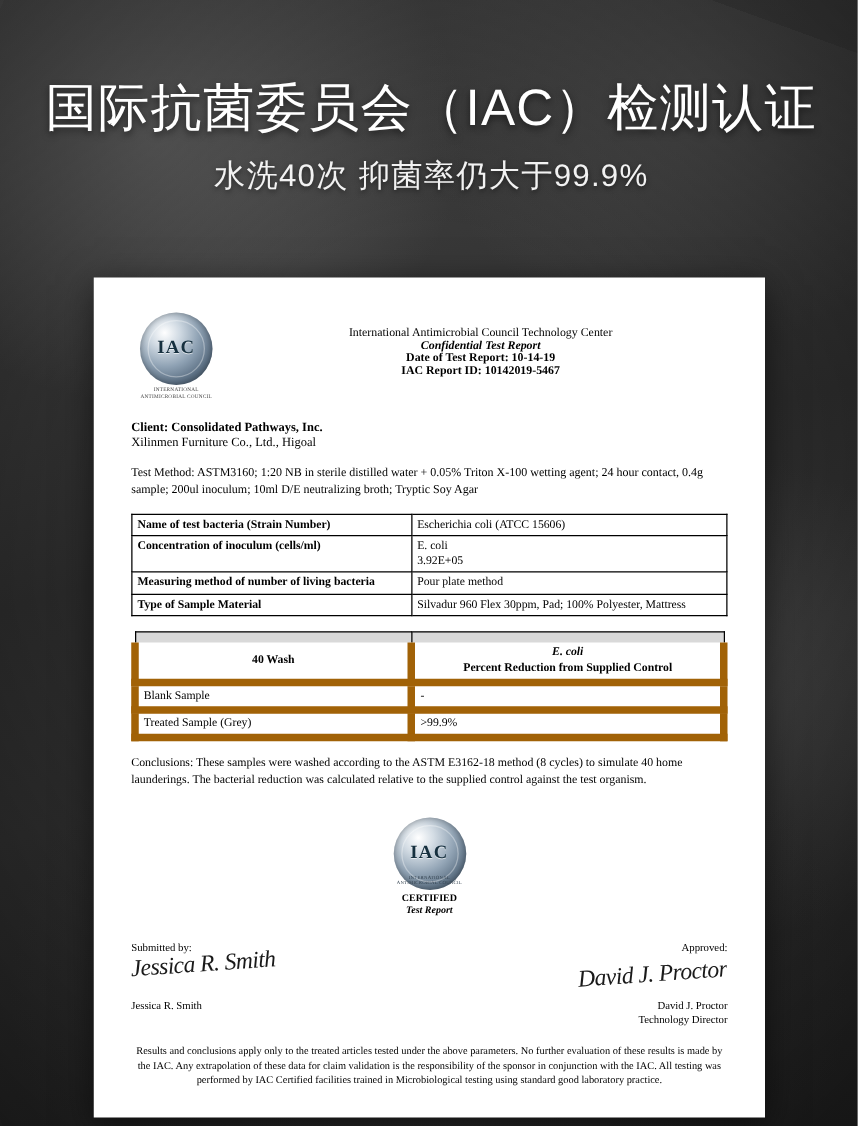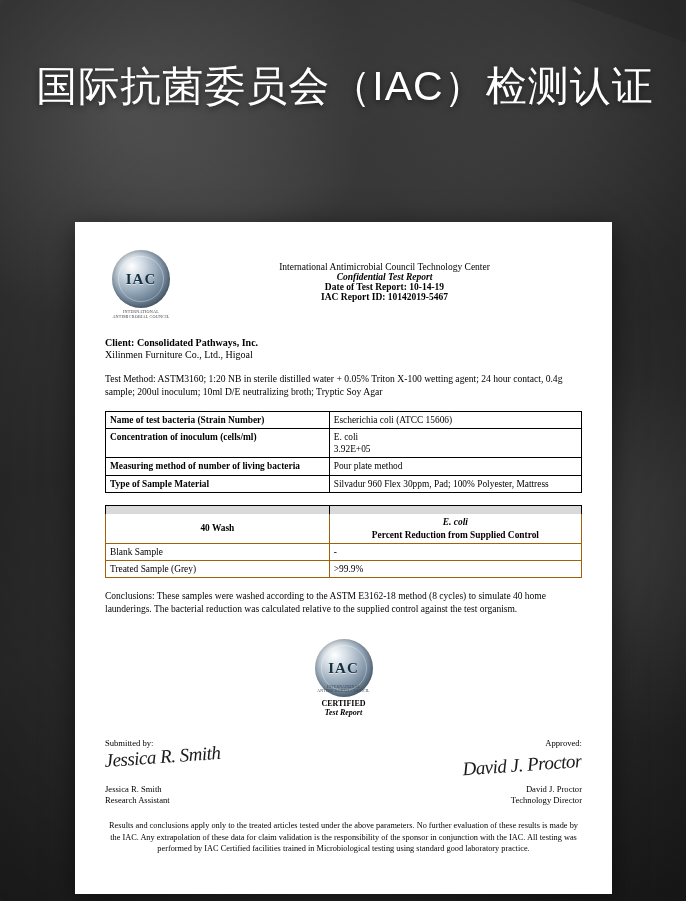--- a/index.html
+++ b/index.html
@@ -159,21 +159,21 @@
     padding: 2px 4px;
     vertical-align: top;
     line-height: 1.3;
   }
   .tbl1 td.lab { width: 47%; font-weight: bold; }
   .tbl1 td.val { font-style: normal; }
   .italic { font-style: italic; }
 
   .tbl2 { margin-top: 12px; font-size: 9.4px; }
   .tbl2 td {
-    border: 1px solid #a16207;
+    border: 6px solid #a16207;
     padding: 2px 4px;
     line-height: 1.3;
   }
   .tbl2 tr.spacer td {
     border: 1px solid #000;
     border-bottom: none;
     background: #d9d9d9;
     height: 9px;
     padding: 0;
   }
@@ -292,20 +292,21 @@
 </style>
 </head>
 <body>
 
 <div class="bg"></div>
 <div class="bg-folds"></div>
 <div class="bg-vignette"></div>
 
 <div class="headline-wrap">
   <div class="headline">国际抗菌委员会（IAC）检测认证</div>
+  <div class="subheadline">水洗40次  抑菌率仍大于99.9%</div>
 </div>
 
 <div class="sheet">
 
   <div class="doc-head">
     <div class="logo-box">
       <div class="globe">
         <div class="globe-text">IAC</div>
       </div>
       <div class="logo-caption">INTERNATIONAL ANTIMICROBIAL COUNCIL</div>
@@ -382,21 +383,20 @@
       <div>CERTIFIED</div>
       <div class="ital">Test Report</div>
     </div>
   </div>
 
   <div class="sig-row">
     <div class="sig-col">
       <div class="sig-label">Submitted by:</div>
       <div class="sig-img">Jessica R. Smith</div>
       <div class="sig-name">Jessica R. Smith</div>
-      <div class="sig-name">Research Assistant</div>
     </div>
     <div class="sig-col right">
       <div class="sig-label">Approved:</div>
       <div class="sig-img">David J. Proctor</div>
       <div class="sig-name">David J. Proctor</div>
       <div class="sig-name">Technology Director</div>
     </div>
   </div>
 
   <div class="footer-note">Results and conclusions apply only to the treated articles tested under the above parameters.  No further evaluation of these results is made by the IAC.  Any extrapolation of these data for claim validation is the responsibility of the sponsor in conjunction with the IAC.  All testing was performed by IAC Certified facilities trained in Microbiological testing using standard good laboratory practice.</div>

